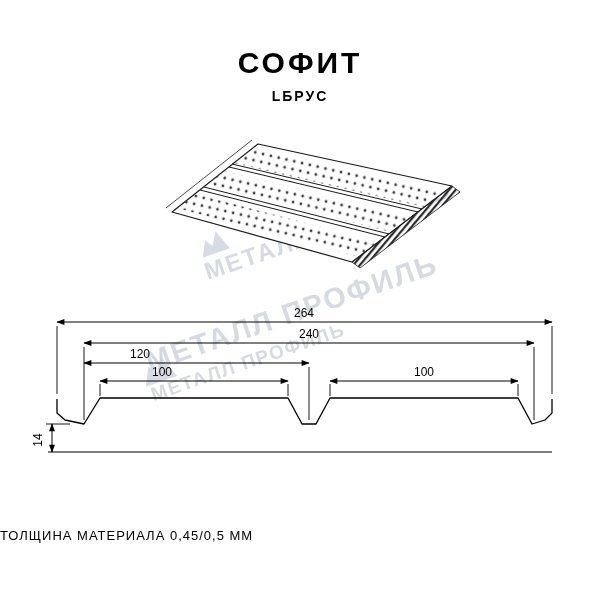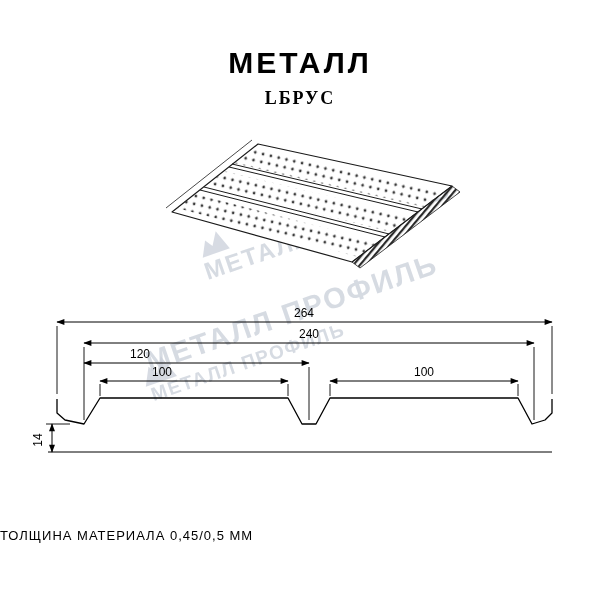--- a/index.html
+++ b/index.html
@@ -6,36 +6,36 @@
   .page{
     position:relative;width:600px;height:600px;background:#ffffff;overflow:hidden;
     font-family:"Liberation Sans",sans-serif;color:#000;
   }
   .title{
     position:absolute;top:46px;left:0;right:0;text-align:center;
     font-size:30px;font-weight:bold;letter-spacing:3px;
   }
   .subtitle{
     position:absolute;top:88px;left:0;right:0;text-align:center;
-    font-size:18px;font-weight:bold;letter-spacing:2px;font-family:Liberation Serif, serif;
+    font-size:14px;font-weight:bold;letter-spacing:2px;
   }
   .footer{
     position:absolute;top:528px;left:0;right:0;
     font-size:13px;letter-spacing:1px;
   }
   svg.diagram{position:absolute;left:0;top:0;}
   .dim-text{font-family:"Liberation Sans",sans-serif;font-size:12px;fill:#000;}
   .wm-text{font-family:"Liberation Sans",sans-serif;font-weight:bold;fill:#c9cfd9;opacity:.75;}
 </style>
 </head>
 <body>
 
 <div class="page">
 
-  <div class="title">МЕТАЛЛ</div>
+  <div class="title">СОФИТ</div>
   <div class="subtitle">LБРУС</div>
 
   <svg class="diagram" width="600" height="600" viewBox="0 0 600 600">
     <defs>
       <marker id="arr" viewBox="0 0 10 10" refX="9.2" refY="5" markerWidth="11" markerHeight="8" orient="auto-start-reverse" markerUnits="userSpaceOnUse">
         <path d="M10,5 L0,1.3 L0,8.7 Z" fill="#000"></path>
       </marker>
       <pattern id="perf" width="8" height="8" patternUnits="userSpaceOnUse" patternTransform="rotate(13)">
         <circle cx="3" cy="3" r="1.4" fill="#3c3c3c"></circle>
       </pattern>

